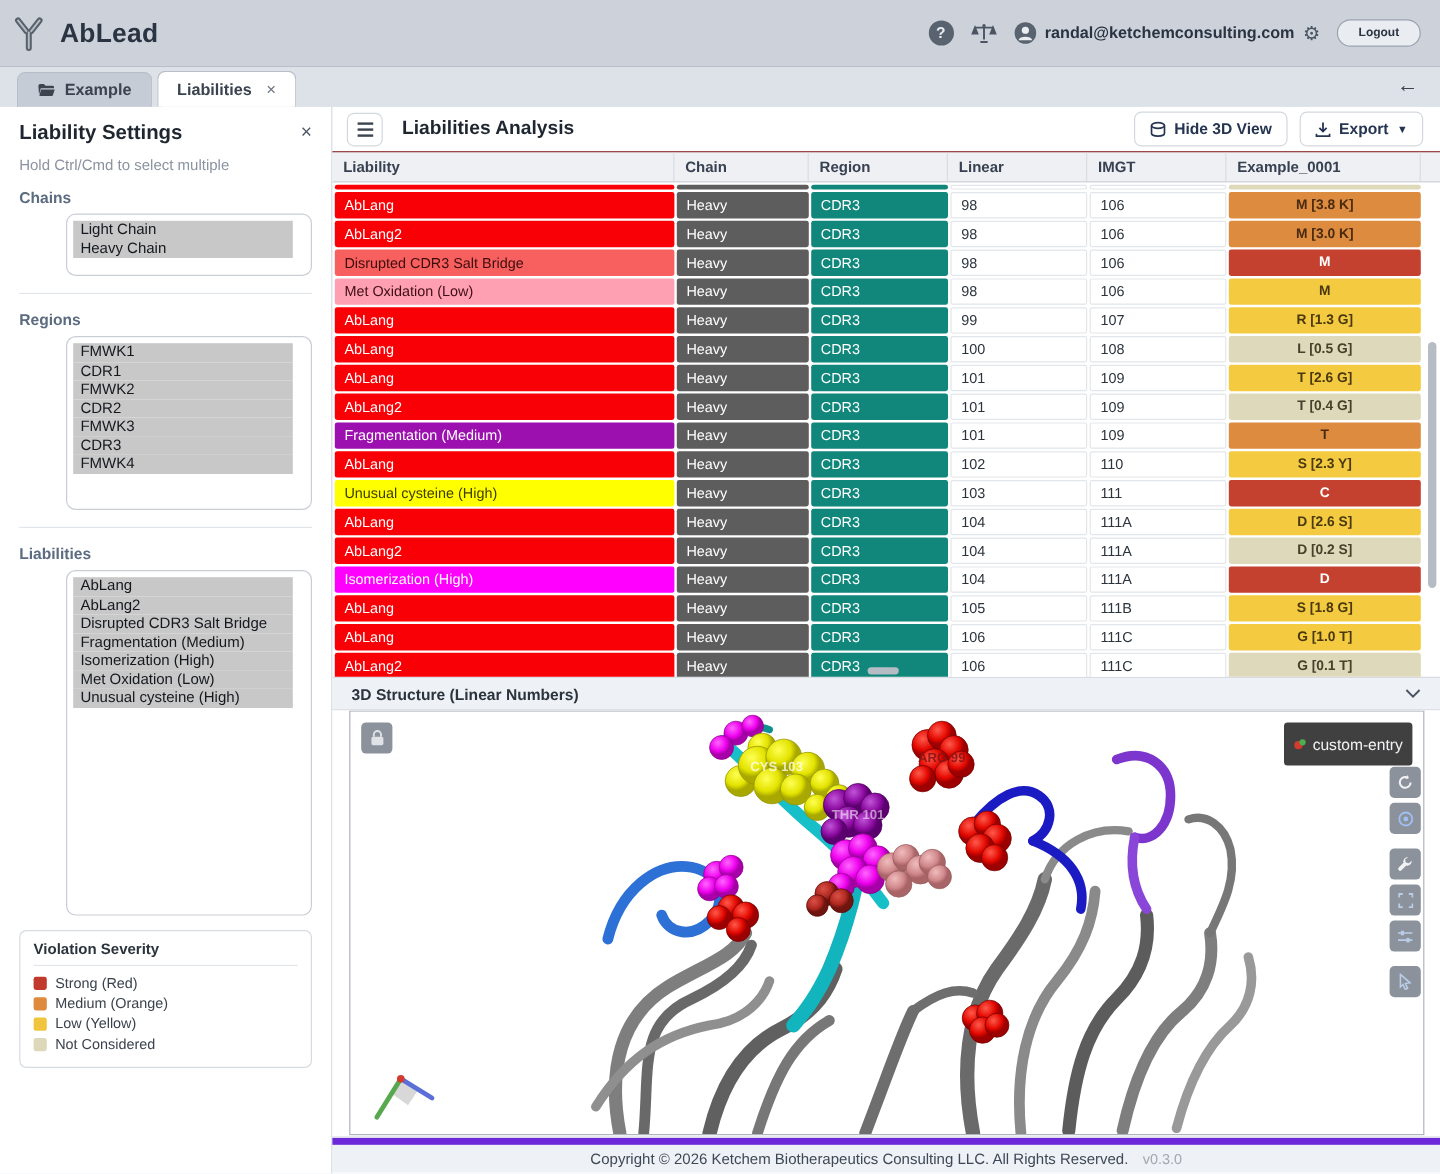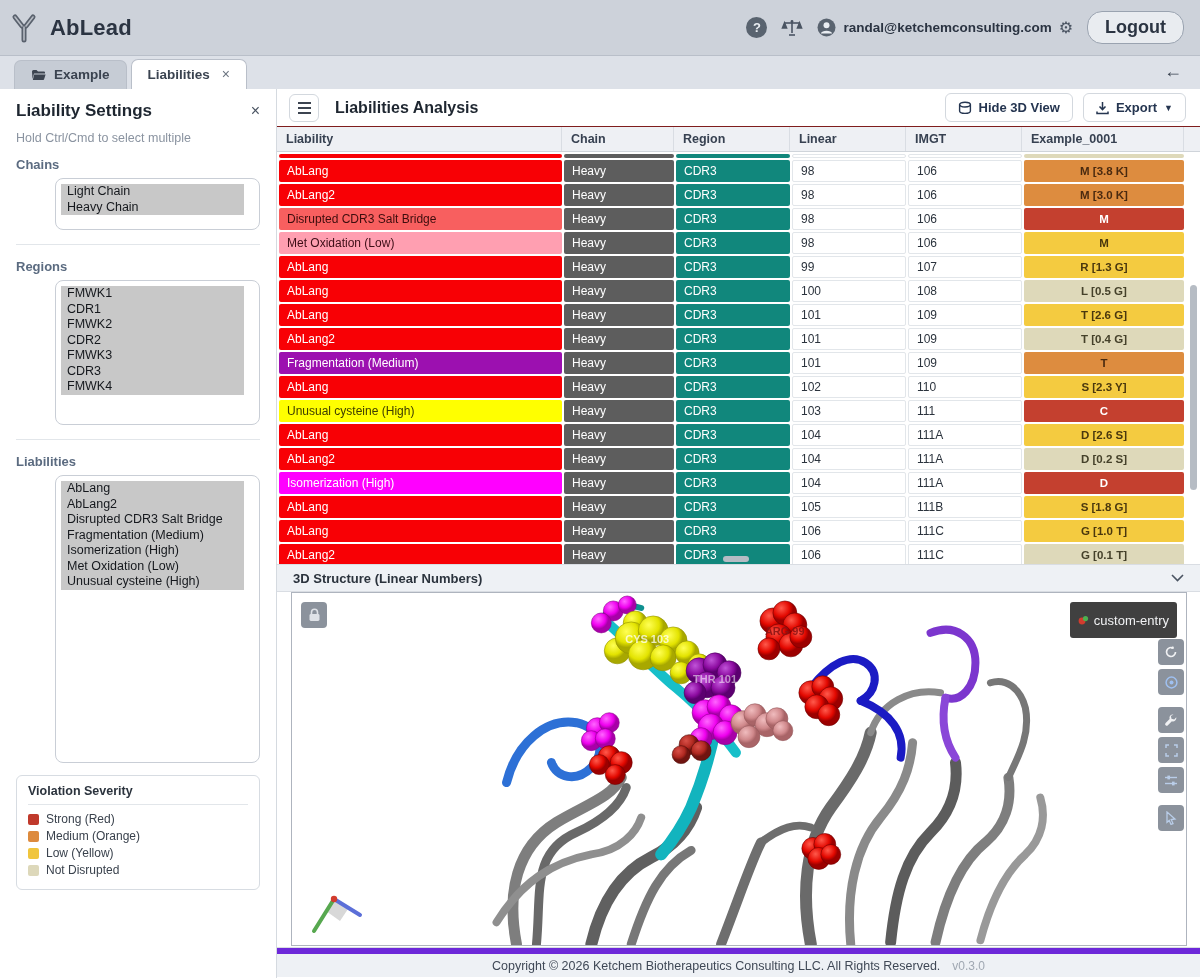--- a/index.html
+++ b/index.html
@@ -8,21 +8,21 @@
 
   
   .topbar { height:56px; background:#cdd2da; display:flex; align-items:center; justify-content:space-between; padding:0 16px 0 8px; border-bottom:1px solid #b9bfc9; }
   .brand { display:flex; align-items:center; gap:10px; }
   .brand-title { font-size:22px; font-weight:bold; color:#2b3442; letter-spacing:.2px; }
   .topbar-right { display:flex; align-items:center; gap:14px; }
   .round-icon { width:21px; height:21px; border-radius:50%; background:#59636f; color:#e9edf2; font-size:13px; font-weight:bold; display:flex; align-items:center; justify-content:center; }
   .user-chip { display:flex; align-items:center; gap:7px; }
   .user-email { font-size:13.5px; font-weight:bold; color:#2b3442; }
   .gear { font-size:16px; color:#4a5462; font-family:"DejaVu Sans", sans-serif; }
-  .logout-btn { border:1px solid #9aa3b0; background:#e9ecf0; border-radius:15px; padding:5px 17px; font-size:18px; font-weight:bold; color:#2b3442; cursor:pointer; }
+  .logout-btn { border:1px solid #9aa3b0; background:#e9ecf0; border-radius:15px; padding:5px 17px; font-size:10px; font-weight:bold; color:#2b3442; cursor:pointer; }
 
   
   .tabbar { height:33px; background:#dde1e8; display:flex; align-items:flex-end; padding:0 14px; position:relative; }
   .tab { display:flex; align-items:center; gap:8px; padding:6px 16px 7px; font-size:13.5px; font-weight:bold; color:#3a4350; border:1px solid #b9bfc9; border-bottom:none; border-radius:7px 7px 0 0; margin-right:4px; cursor:pointer; }
   .tab.inactive { background:#c6ccd5; }
   .tab.active { background:#ffffff; }
   .tab-close { color:#6b7480; font-weight:normal; font-size:14px; margin-left:4px; }
   .back-arrow { position:absolute; right:18px; top:5px; font-size:18px; color:#3a4350; cursor:pointer; }
 
   
@@ -208,21 +208,21 @@
             <span>Medium (Orange)</span>
           </div>
 
           <div class="severity-item">
             <span class="severity-swatch" style="background: rgb(240, 197, 61);"></span>
             <span>Low (Yellow)</span>
           </div>
 
           <div class="severity-item">
             <span class="severity-swatch" style="background: rgb(221, 216, 186);"></span>
-            <span>Not Disrupted</span>
+            <span>Not Considered</span>
           </div>
         </div>
     </div>
   </aside>
 
   <main class="main">
     <div class="main-head">
       <div class="burger-btn">
           <i></i>
           <i></i>

